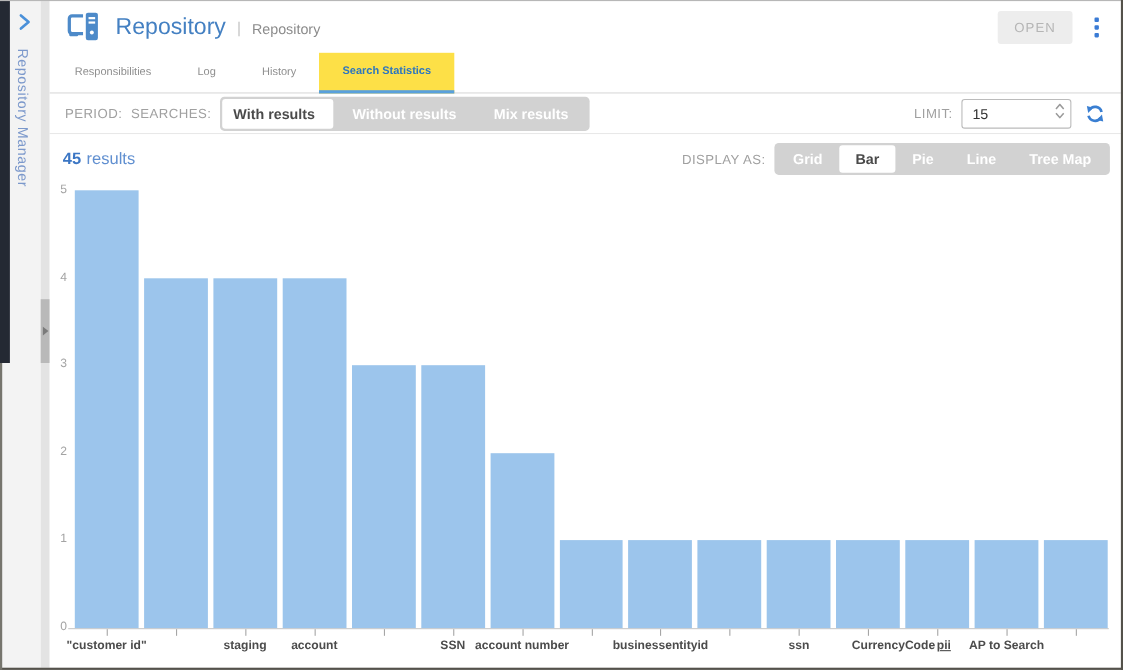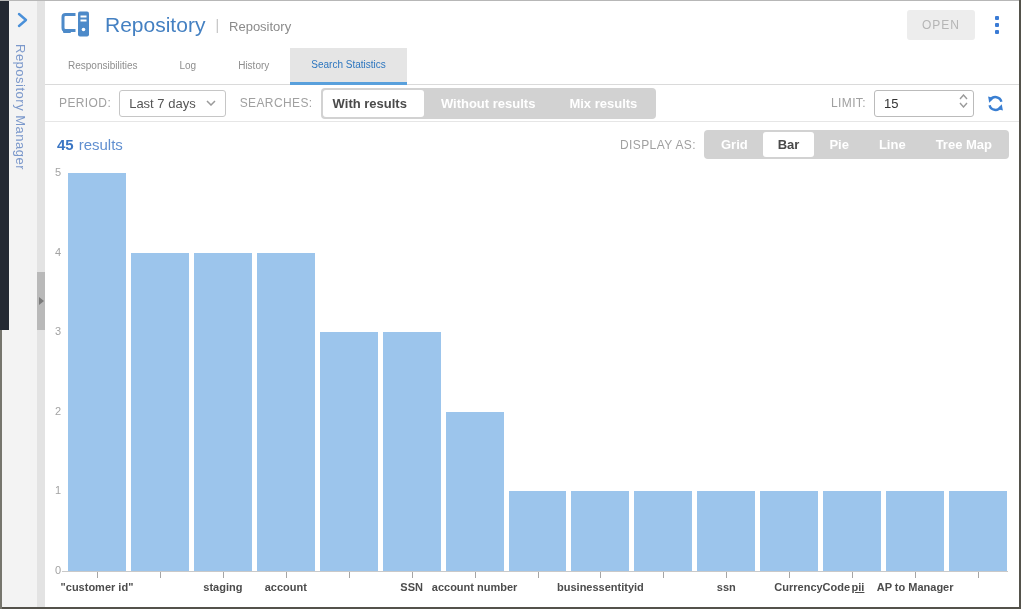--- a/index.html
+++ b/index.html
@@ -39,21 +39,21 @@
   .page-subtitle { font-size:13px; color:#8b8b8b; padding-top:3px; }
   .header-spacer { flex:1; }
   .open-btn { background:#ededed; color:#b5b5b5; border:none; border-radius:3px;
       font-size:12px; letter-spacing:1px; padding:8px 15px; font-family:inherit; cursor:default; }
   .kebab { margin-left:16px; display:flex; flex-direction:column; gap:3px; cursor:pointer; padding:2px 4px; }
   .kebab i { width:4px; height:4px; background:#3a7bd5; border-radius:1px; display:block; }
 
   
   .tabbar { height:37px; border-bottom:1px solid #dadada; display:flex; padding-left:2px; flex:none; }
   .tab { font-size:10px; color:#8e8e8e; padding:0 21px; line-height:36px; height:37px; cursor:pointer; }
-  .tab.active { color:#2d76bf; font-weight:normal; background:#e5e5e5;
+  .tab.active { color:#2d76bf; font-weight:bold; background:#fde047;
       border-bottom:3px solid #59a0dc; line-height:34px; }
 
   
   .filterbar { height:37px; border-bottom:1px solid #e6e6e6; display:flex; align-items:center;
       padding:0 14px; flex:none; }
   .filter-label { font-size:12px; color:#a0a0a0; letter-spacing:0.4px; margin-right:8px; }
   .select-box { display:flex; align-items:center; gap:10px; border:1px solid #c6c6c6; border-radius:3px;
       padding:5px 9px; font-size:13px; color:#555; background:#fff; cursor:pointer; margin-right:14px; }
   .seg { display:flex; background:#d2d2d2; border-radius:4px; padding:2px; }
   .seg-item { font-size:13px; font-weight:bold; color:#fff; padding:6px 17px; border-radius:3px;
@@ -128,26 +128,20 @@
 
     <div class="tabbar">
       <div class="tab">Responsibilities</div>
       <div class="tab">Log</div>
       <div class="tab">History</div>
       <div class="tab active">Search Statistics</div>
     </div>
 
     <div class="filterbar">
       <span class="filter-label">PERIOD:</span>
-      <div class="select-box">
-        <span>Last 7 days</span>
-        <svg width="10" height="6" viewBox="0 0 10 6">
-            <polyline points="1,1 5,5 9,1" fill="none" stroke="#9a9a9a" stroke-width="1.5"></polyline>
-          </svg>
-      </div>
       <span class="filter-label">SEARCHES:</span>
       <div class="seg">
         <div class="seg-item active">With results</div>
         <div class="seg-item">Without results</div>
         <div class="seg-item">Mix results</div>
       </div>
       <span class="filter-spacer"></span>
       <span class="filter-label">LIMIT:</span>
       <div class="limit-wrap">
         <input class="limit-input" value="15" style="">
@@ -216,21 +210,21 @@
         <div class="xtick" style="left: 681.3px;"></div>
         <div class="xlabel" style="left: 681.3px;">ssn</div>
         <div class="bar" style="left: 715.267px; width: 57.9333px; top: 369.4px; height: 79.6px; background: rgb(156, 197, 236);"></div>
         <div class="xtick" style="left: 744.233px;"></div>
         <div class="xlabel" style="left: 744.233px; margin-left: 23px;">CurrencyCode</div>
         <div class="bar" style="left: 778.2px; width: 57.9333px; top: 369.4px; height: 79.6px; background: rgb(156, 197, 236);"></div>
         <div class="xtick" style="left: 807.167px;"></div>
         <div class="xlabel" style="left: 813px; text-decoration: underline;">pii</div>
         <div class="bar" style="left: 841.133px; width: 57.9333px; top: 369.4px; height: 79.6px; background: rgb(156, 197, 236);"></div>
         <div class="xtick" style="left: 870.1px;"></div>
-        <div class="xlabel" style="left: 870.1px;">AP to Manager</div>
+        <div class="xlabel" style="left: 870.1px;">AP to Search</div>
         <div class="bar" style="left: 904.067px; width: 57.9333px; top: 369.4px; height: 79.6px; background: rgb(156, 197, 236);"></div>
         <div class="xtick" style="left: 933.033px;"></div>
         <div class="ylabel" style="top: 442px;">0</div>
         <div class="ylabel" style="top: 362.4px;">1</div>
         <div class="ylabel" style="top: 282.8px;">2</div>
         <div class="ylabel" style="top: 203.2px;">3</div>
         <div class="ylabel" style="top: 123.6px;">4</div>
         <div class="ylabel" style="top: 44px;">5</div>
       </div>
 

